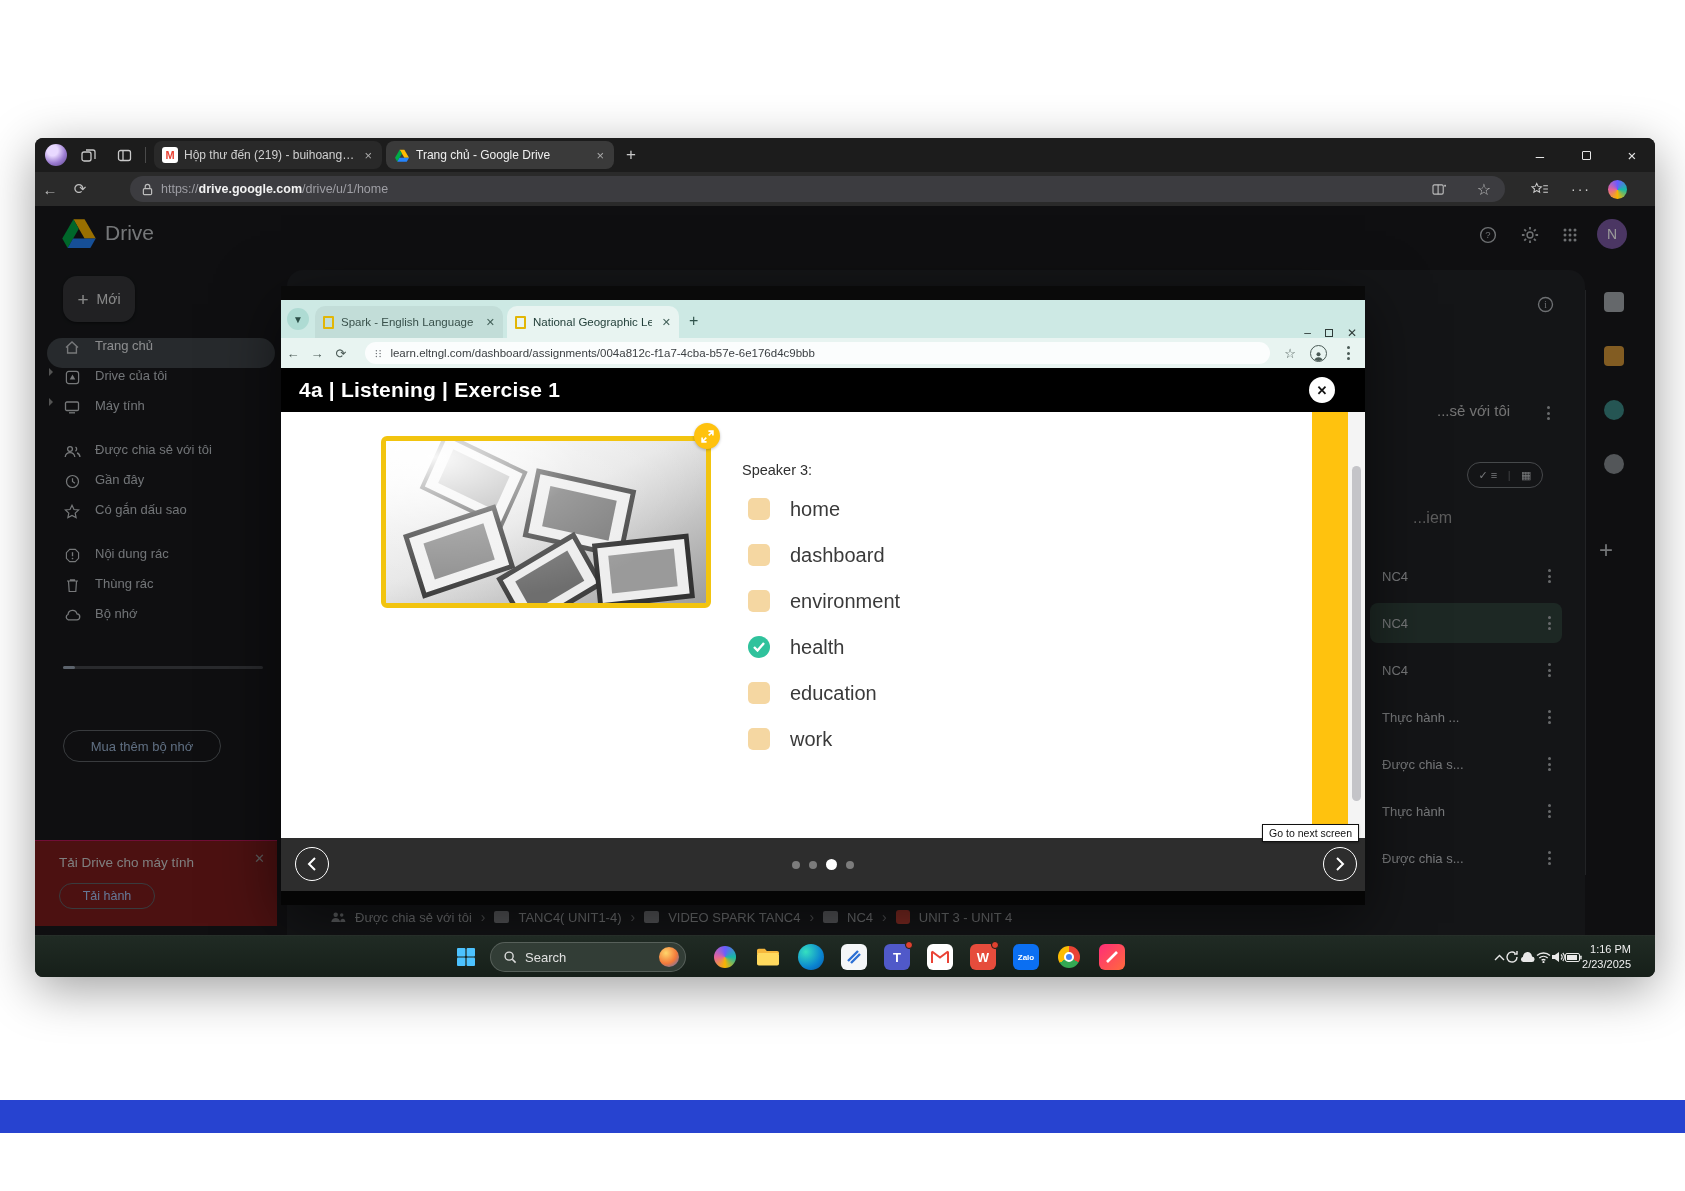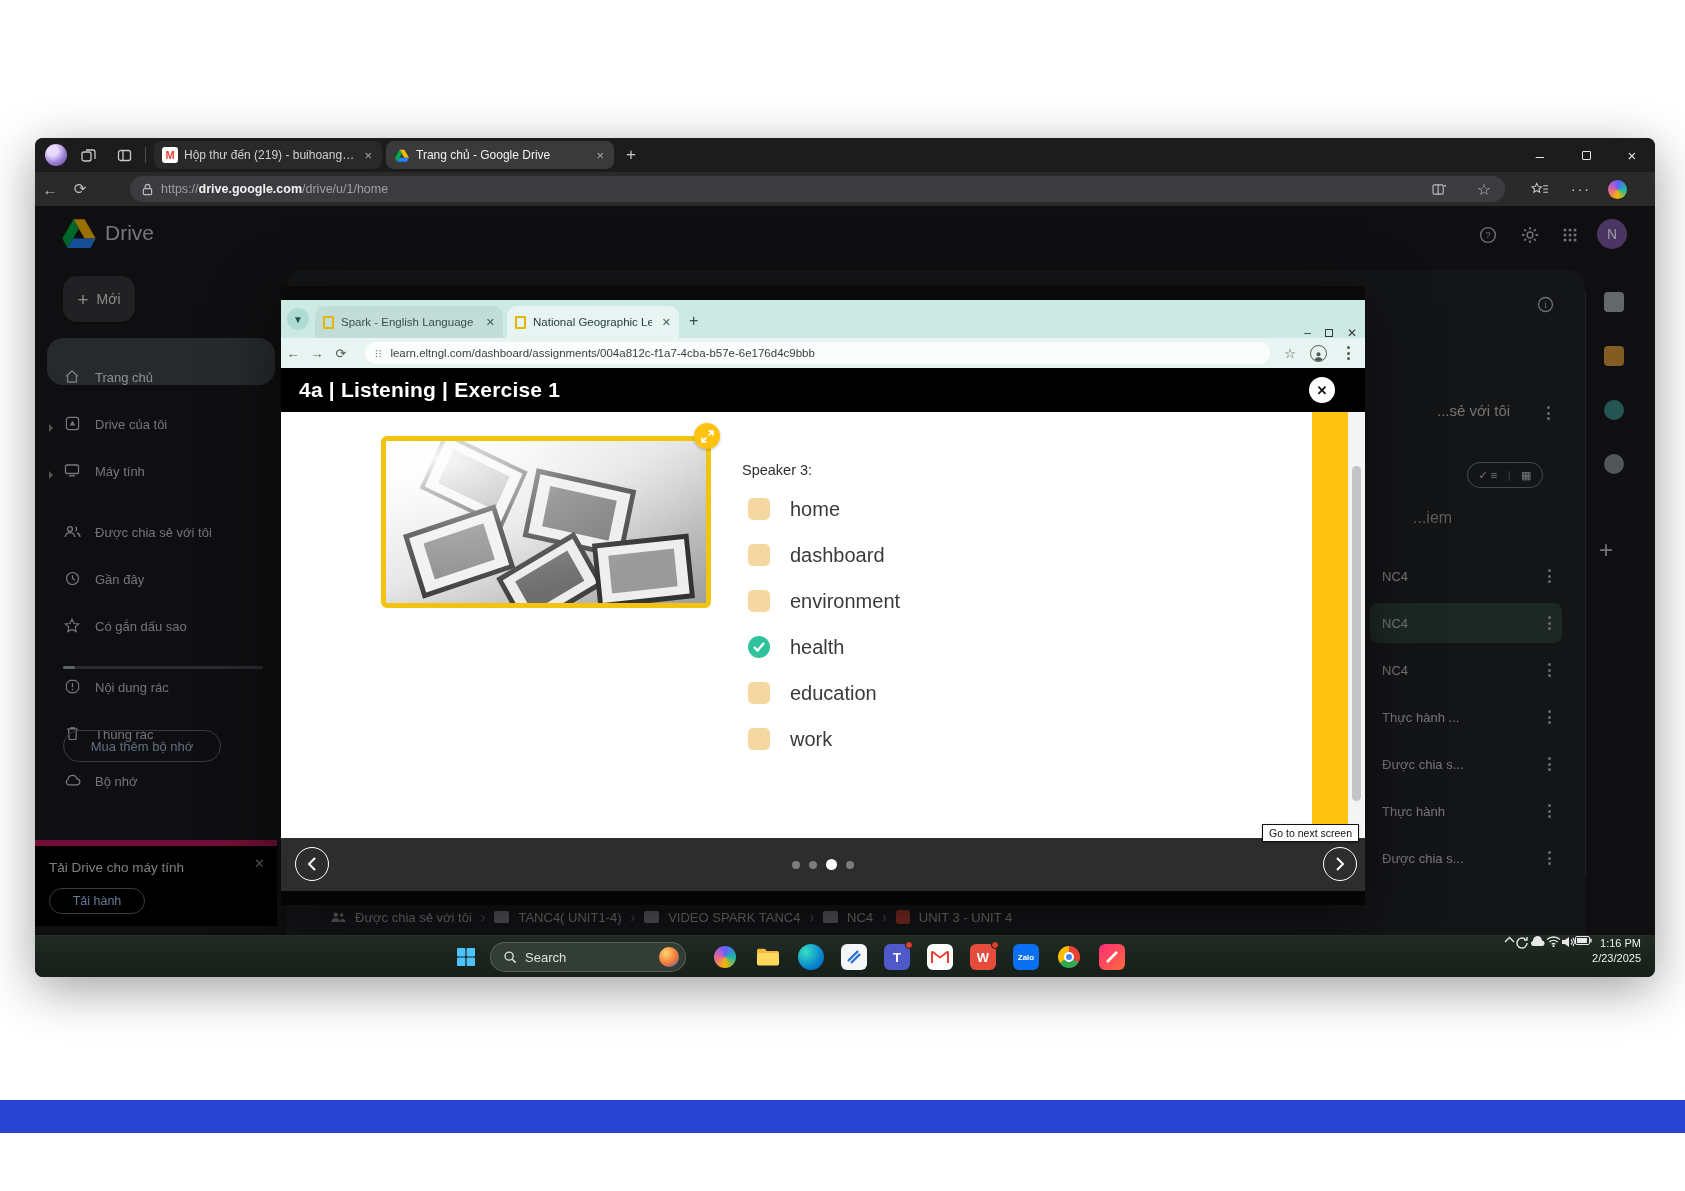--- a/index.html
+++ b/index.html
@@ -51,31 +51,31 @@
   .dr-search span{font-size:15px;margin-left:14px}
   .dr-tune{position:absolute;right:16px;top:15px}
   .hic{position:absolute;top:14px;width:30px;height:30px;display:flex;align-items:center;justify-content:center;color:#b7bbbf}
   .dr-avatar{position:absolute;left:1562px;top:13px;width:30px;height:30px;border-radius:50%;background:#7d5ba6;
              color:#fff;display:flex;align-items:center;justify-content:center;font-size:14px}
   
   .newbtn{position:absolute;left:28px;top:70px;width:72px;height:46px;border-radius:14px;background:#37383b;
           box-shadow:0 1px 3px rgba(0,0,0,.5);display:flex;align-items:center;justify-content:center;gap:8px;
           color:#e3e3e3;font-size:14px}
   .snav{position:absolute;left:12px;top:132px;width:228px}
-  .snav-item{display:flex;align-items:flex-end;height:47px;border-radius:16px;padding:0 12px 0 16px;color:#bdc1c6;font-size:13px;position:relative}
+  .snav-item{display:flex;align-items:flex-start;height:30px;border-radius:16px;padding:0 12px 0 16px;color:#bdc1c6;font-size:13px;position:relative}
   .snav-item.gap{margin-top:14px}
   .snav-item.active{background:#41464b;color:#e8eaed}
   .snav-item .lic{width:18px;height:18px;margin-right:14px;flex:0 0 auto;display:flex;align-items:center;justify-content:center}
   .caret{position:absolute;left:2px;width:0;height:0;border-left:4px solid #8a8a8a;border-top:4px solid transparent;border-bottom:4px solid transparent}
   .sprog{position:absolute;left:28px;top:460px;width:200px;height:3px;border-radius:2px;background:#45474b}
   .sprog i{display:block;width:6%;height:100%;border-radius:2px;background:#9aa6b5}
   .squota{position:absolute;left:28px;top:472px;width:210px;font-size:13px;line-height:1.55;color:#a7abb0}
   .sbuy{position:absolute;left:28px;top:524px;width:158px;height:32px;border:1px solid #5f6368;border-radius:16px;
         display:flex;align-items:center;justify-content:center;font-size:13px;color:#9fb8d8}
-  .promo{position:absolute;left:0px;top:634px;width:242px;height:86px;background:#000000;border-top:6px solid #be185d;padding:12px 14px}
+  .promo{position:absolute;left:0px;top:634px;width:242px;height:86px;background:#7f1d1d;border-top:1px solid #be185d;padding:12px 24px}
   .promo-t{font-size:13.5px;color:#d3d3d3}
   .promo-x{position:absolute;right:12px;top:10px;color:#9a9a9a;font-size:13px}
   .promo-b{margin-top:12px;width:96px;height:26px;border:1px solid #5f6368;border-radius:13px;display:flex;align-items:center;justify-content:center;font-size:12.5px;color:#a8c7fa}
   
   .panel{position:absolute;left:252px;top:64px;right:70px;bottom:0;background:#222327;border-radius:16px 16px 0 0}
   .p-info{position:absolute;left:1502px;top:90px;color:#b7bbbf}
   .p-headfrag{position:absolute;left:1402px;top:196px;font-size:15px;color:#c0c0c0}
   .p-kebab1{position:absolute;left:1506px;top:198px}
   .toggle{position:absolute;left:1432px;top:256px;width:76px;height:26px;border:1px solid #767a7e;border-radius:13px;
           display:flex;align-items:center;justify-content:space-evenly;color:#c7cacd;font-size:11px}
@@ -151,21 +151,21 @@
 
   
   .taskbar{height:42px;background:linear-gradient(#202b24,#161f19);border-top:1px solid rgba(255,255,255,.07);
            position:relative;flex:0 0 auto}
   .tk{position:absolute;top:8px;width:26px;height:26px;border-radius:6px;display:flex;align-items:center;justify-content:center}
   .tksearch{position:absolute;left:455px;top:6px;width:196px;height:30px;border-radius:15px;background:#323d36;
             border:1px solid rgba(255,255,255,.18);display:flex;align-items:center;padding:0 6px 0 12px;color:#e0e0e0;font-size:13px}
   .tksearch .ball{margin-left:auto;width:20px;height:20px;border-radius:50%;
        background:radial-gradient(circle at 35% 30%,#ffd66b,#f2793a 55%,#3b6fd4)}
   .badge{position:absolute;right:-3px;top:-3px;width:8px;height:8px;border-radius:50%;background:#e0412f;border:1px solid #161f19}
-  .tray{position:absolute;right:0;top:0;height:42px;display:flex;align-items:flex-start;padding-right:14px;color:#e8e8e8}
+  .tray{position:absolute;right:0;top:0;height:42px;display:flex;align-items:center;padding-right:24px;color:#e8e8e8}
   .clock{font-size:11px;line-height:1.35;text-align:right;color:#f0f0f0}
 
   .ic{display:inline-flex;align-items:center;justify-content:center}
   svg{display:block}
 </style>
 </head>
 <body>
 
 <div class="canvas">
   <div class="shot">

